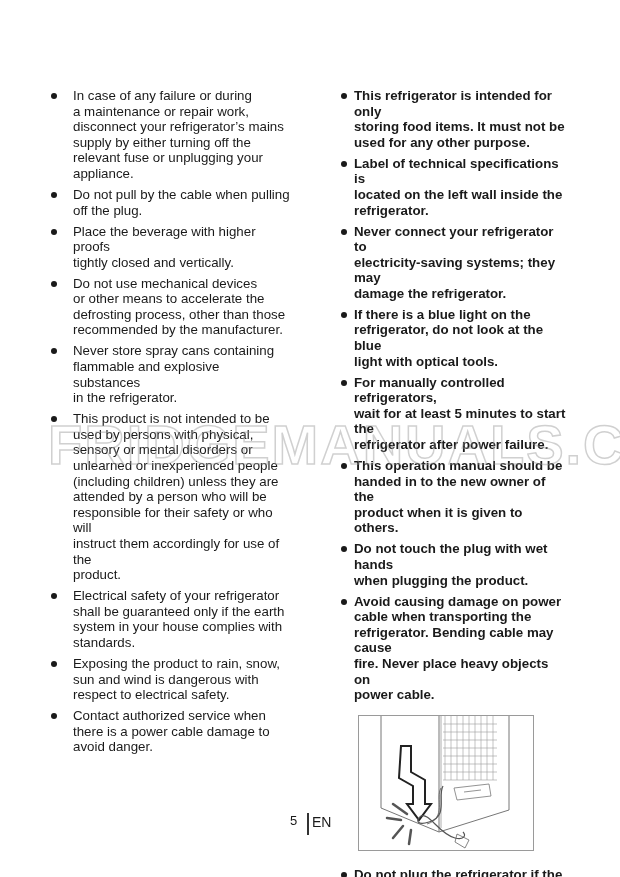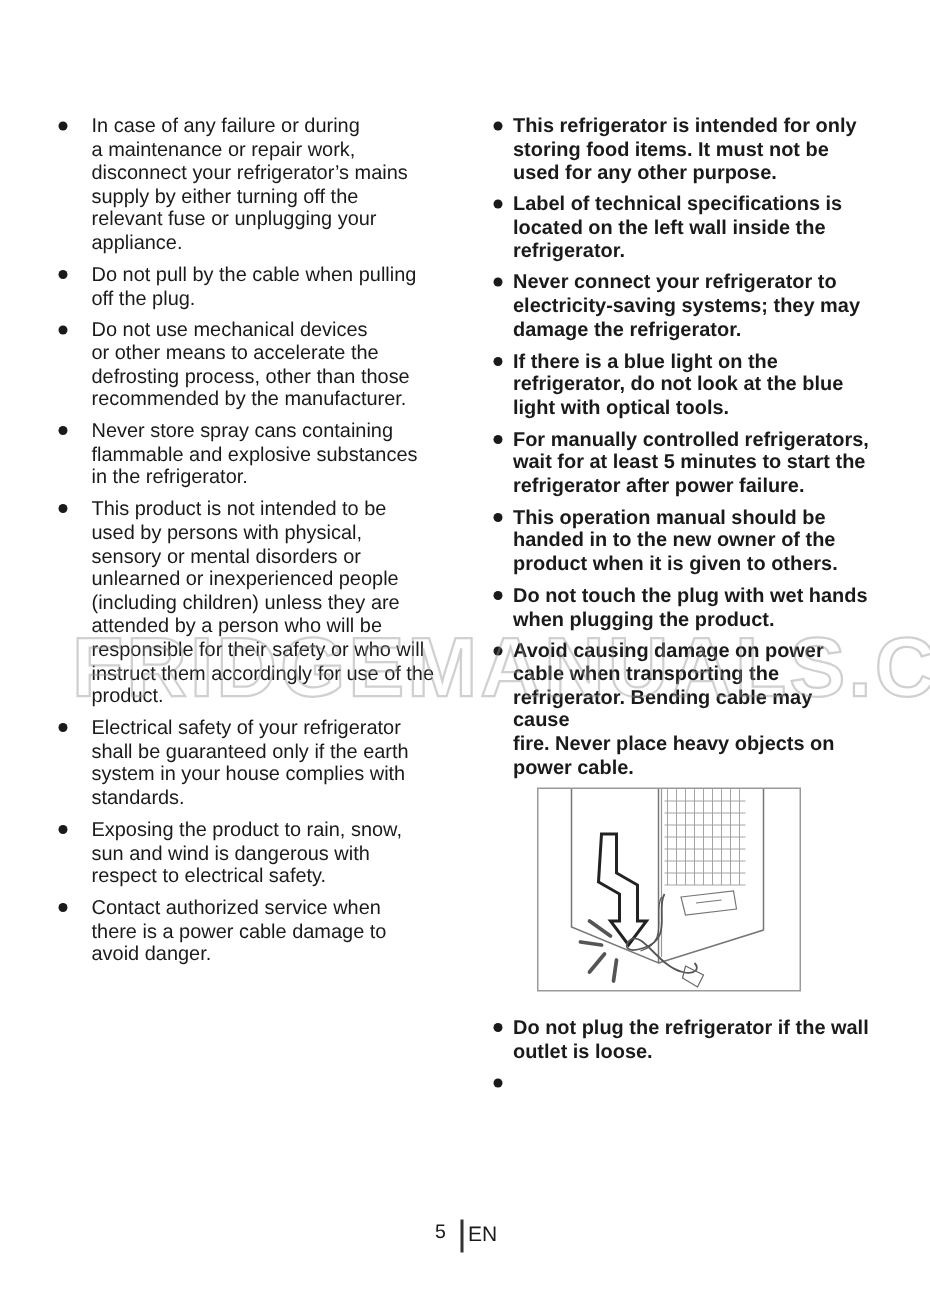--- a/index.html
+++ b/index.html
@@ -1,41 +1,42 @@
 <!DOCTYPE html>
 <html><head>
   <meta charset="utf-8">
   <style>
     html, body { margin: 0; padding: 0; background: #ffffff; }
     body { width: 620px; height: 877px; position: relative; overflow: hidden;
       font-family: "Liberation Sans", sans-serif; color: #1a1a1a; }
     .col { position: absolute; top: 76px; }
     .col-left { left: 37px; width: 265px; }
     .col-right { left: 330px; width: 250px; font-weight: bold; }
-    ul.bullets { list-style: none; margin: 0; padding: 0; }
+    ul.bullets { list-style: none; margin: 12px; padding: 0; }
     ul.bullets li { position: relative; padding-left: 24px; font-size: 13.3px; line-height: 15.6px; margin-bottom: 5.4px; }
     ul.bullets li .dot { position: absolute; left: 2px; top: 5px; width: 6px; height: 6px; border-radius: 50%; background: #1a1a1a; }
     .col-right ul.bullets li { padding-left: 12px; }
     .col-right ul.bullets li .dot { left: -1px; }
     .figure { margin: 6px 0 0 28px; width: 174px; height: 134px; border: 1px solid #9a9a9a; position: relative; margin-bottom: 16px; }
     .figure svg { position: absolute; left: 0; top: 0; }
     .watermark { position: absolute; left: 48px; top: 412px; font-size: 56px; font-weight: bold; letter-spacing: 2px;
       color: transparent; -webkit-text-stroke: 1.5px rgba(150,150,150,0.45); white-space: nowrap; pointer-events: none; }
     .footer { position: absolute; top: 813px; left: 290px; font-size: 13px; }
     .footer .page-num { position: absolute; left: 0; top: 0; }
     .footer .divider { position: absolute; left: 17px; top: 0; width: 1.5px; height: 22px; background: #333; }
     .footer .lang { position: absolute; left: 22px; top: 1px; font-size: 14px; }
   </style>
 </head>
 <body>
 
 <div class="col col-left">
   <ul class="bullets" id="left-list">
       <li><span class="dot"></span><span class="txt">In case of any failure or during<br>a maintenance or repair work,<br>disconnect your refrigerator’s mains<br>supply by either turning off the<br>relevant fuse or unplugging your<br>appliance.</span></li>
       <li><span class="dot"></span><span class="txt">Do not pull by the cable when pulling<br>off the plug.</span></li>
+      <li><span class="dot"></span><span class="txt">Place the beverage with higher proofs<br>tightly closed and vertically.</span></li>
       <li><span class="dot"></span><span class="txt">Do not use mechanical devices<br>or other means to accelerate the<br>defrosting process, other than those<br>recommended by the manufacturer.</span></li>
       <li><span class="dot"></span><span class="txt">Never store spray cans containing<br>flammable and explosive substances<br>in the refrigerator.</span></li>
       <li><span class="dot"></span><span class="txt">This product is not intended to be<br>used by persons with physical,<br>sensory or mental disorders or<br>unlearned or inexperienced people<br>(including children) unless they are<br>attended by a person who will be<br>responsible for their safety or who will<br>instruct them accordingly for use of the<br>product.</span></li>
       <li><span class="dot"></span><span class="txt">Electrical safety of your refrigerator<br>shall be guaranteed only if the earth<br>system in your house complies with<br>standards.</span></li>
       <li><span class="dot"></span><span class="txt">Exposing the product to rain, snow,<br>sun and wind is dangerous with<br>respect to electrical safety.</span></li>
       <li><span class="dot"></span><span class="txt">Contact authorized service when<br>there is a power cable damage to<br>avoid danger.</span></li>
     </ul>
 </div>
 
 <div class="col col-right">

